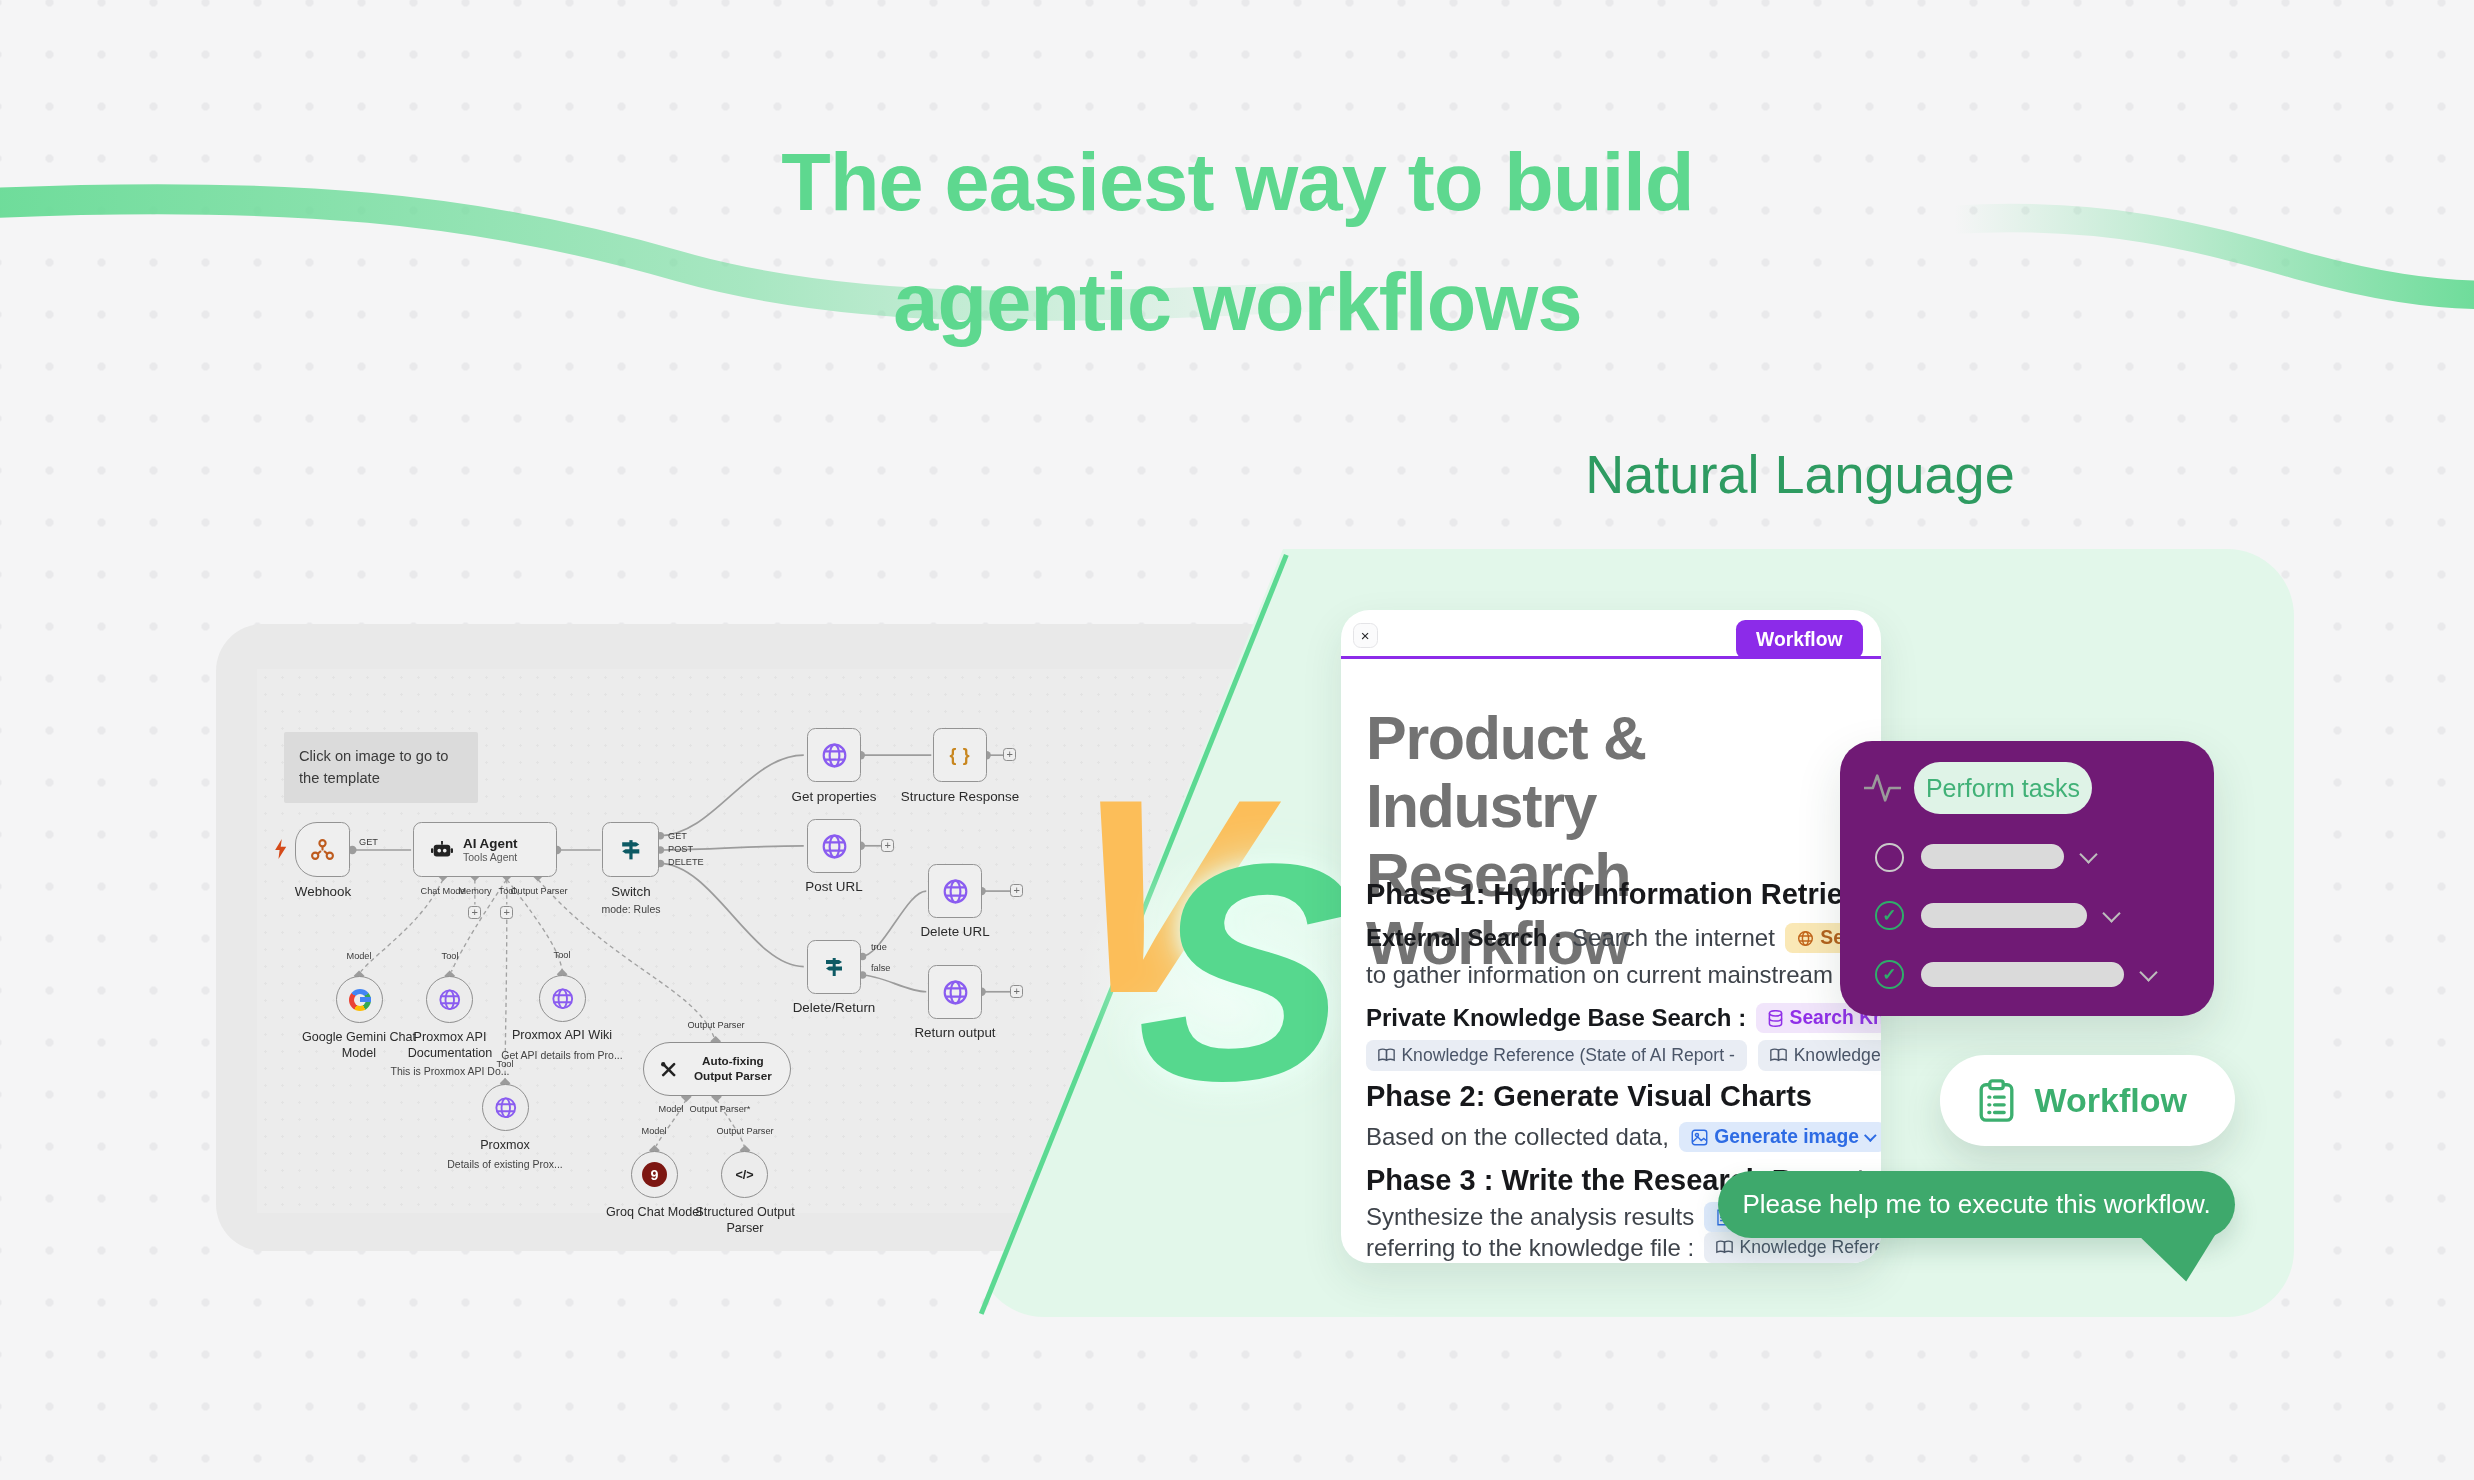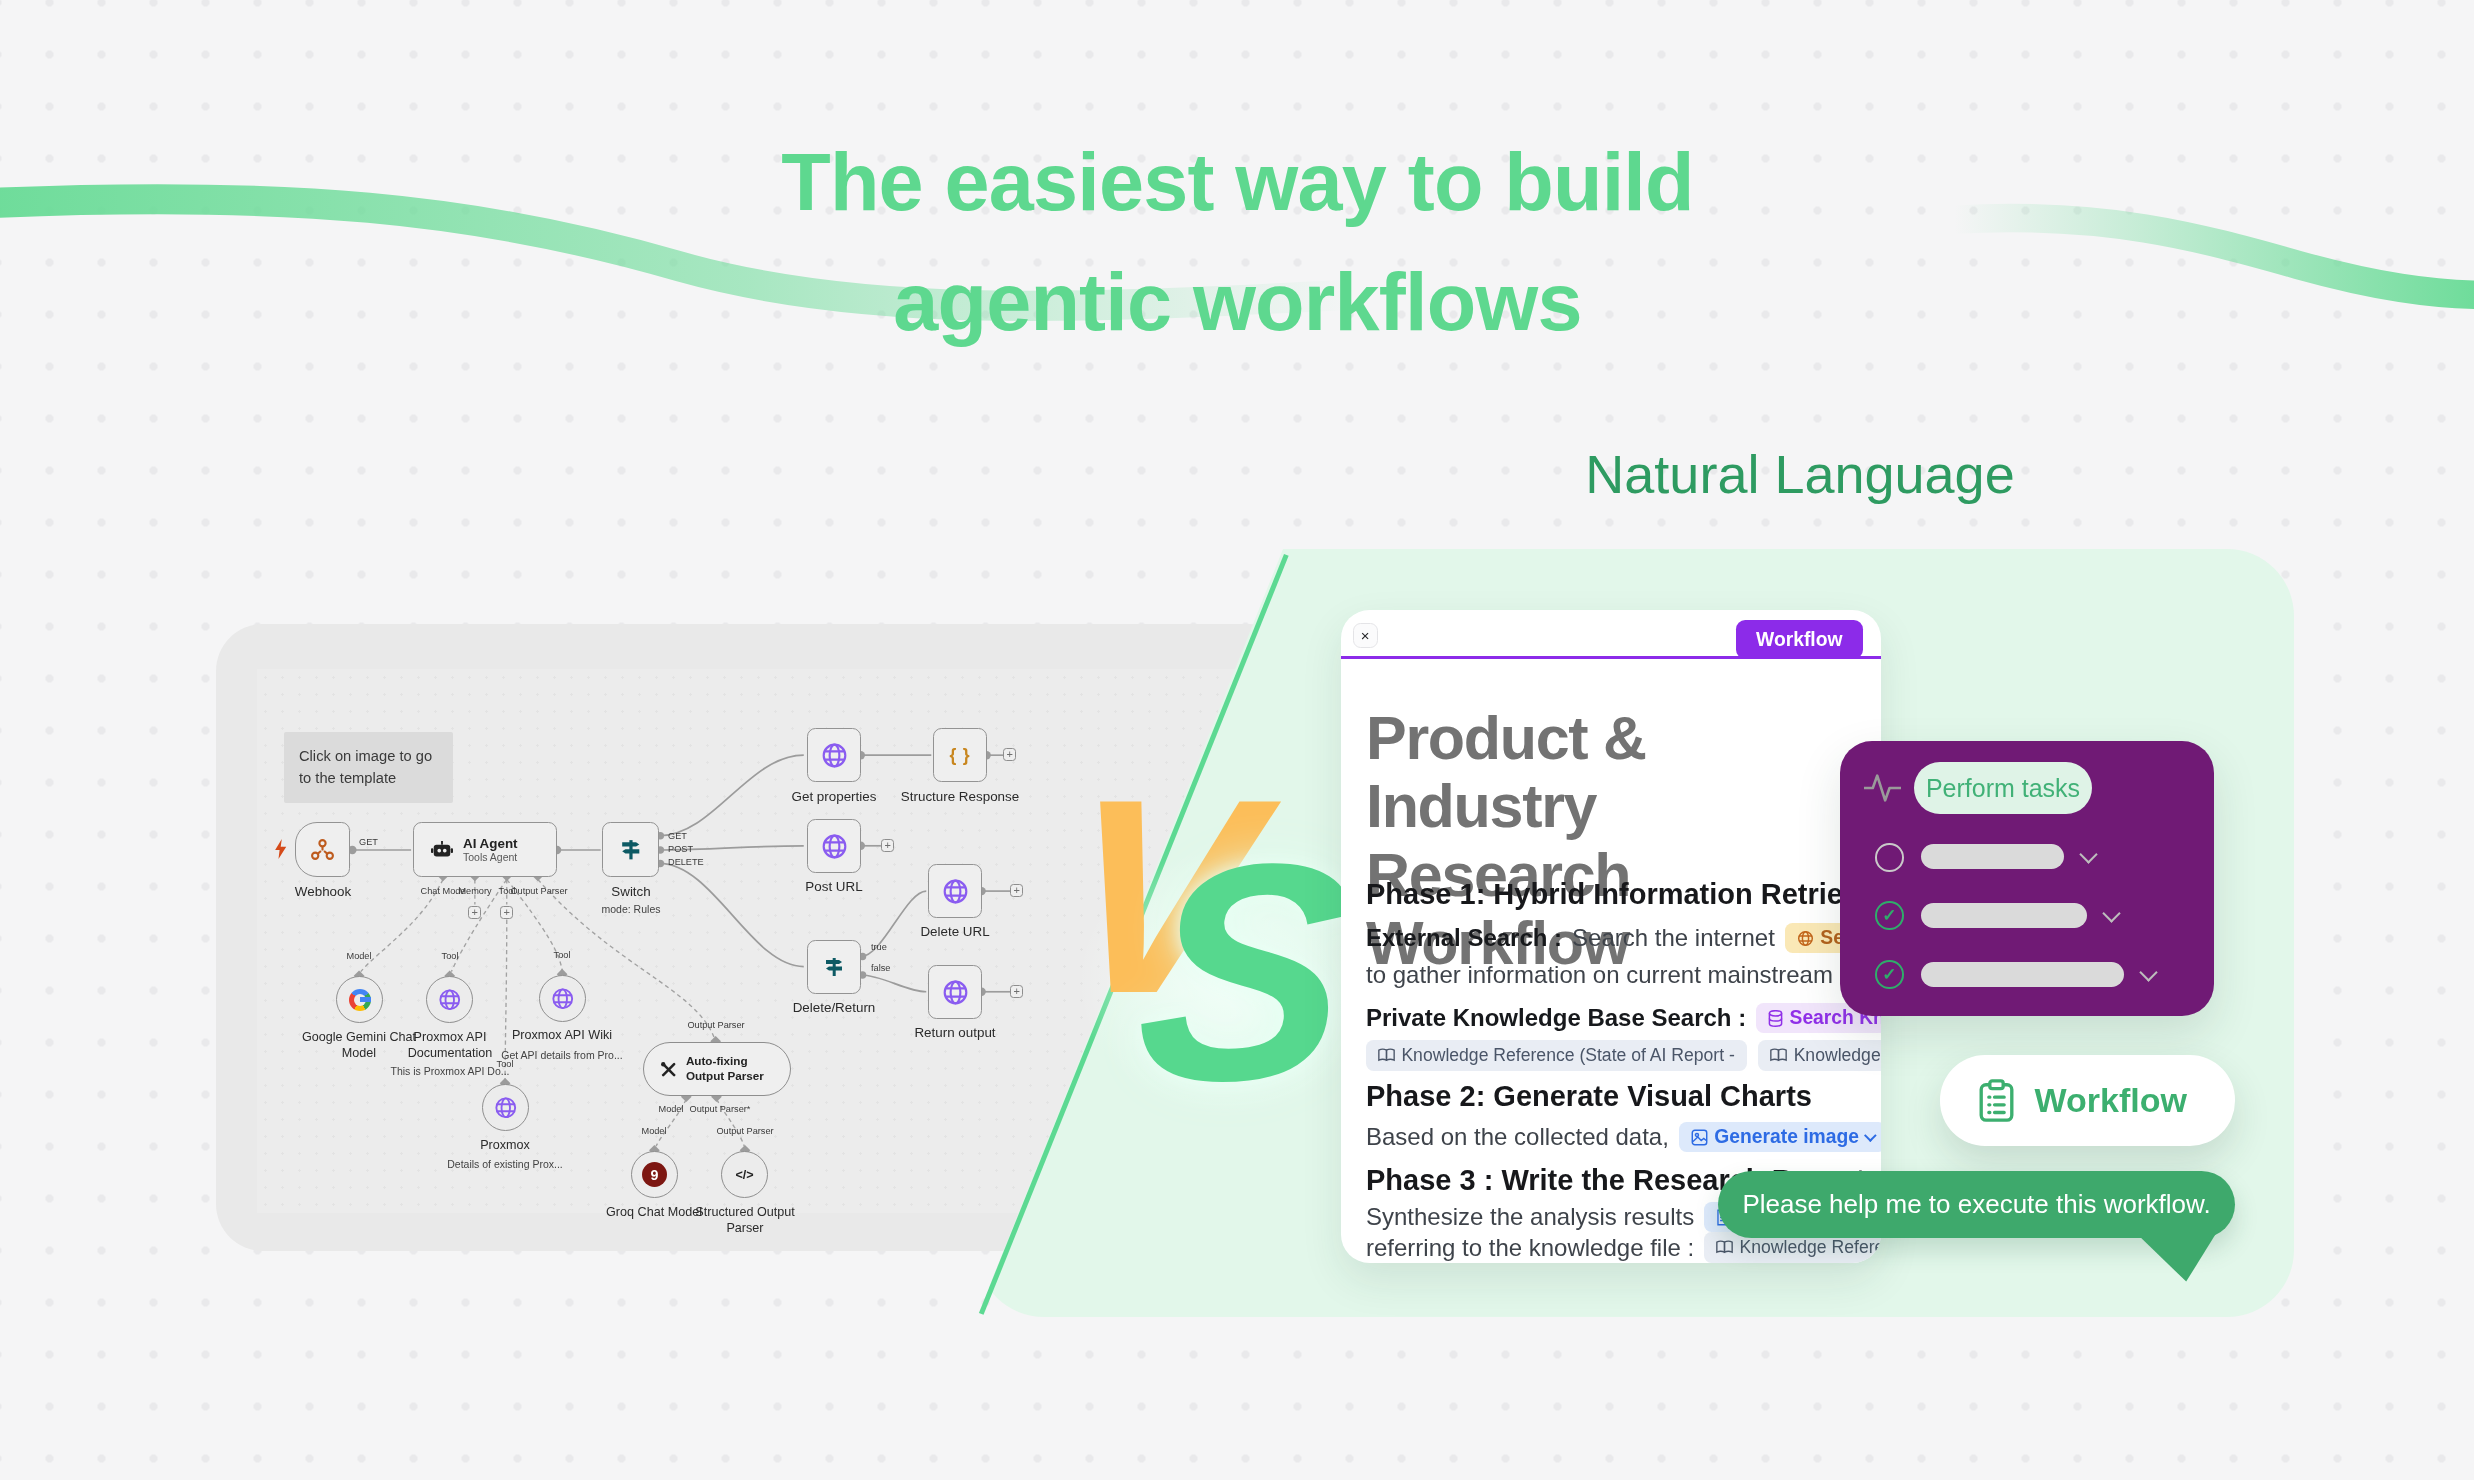--- a/index.html
+++ b/index.html
@@ -8,21 +8,21 @@
     background-image:radial-gradient(#E9E9EB 3.8px, transparent 4.2px);
     background-size:52px 52px;background-position:23.5px 28.5px;}
   .abs{position:absolute;}
   
   .hero-line{position:absolute;left:0;right:0;text-align:center;font-size:81px;font-weight:700;color:#5ED88F;letter-spacing:-0.8px;}
   .col-head{position:absolute;font-size:54px;font-weight:500;transform:translateX(-50%);white-space:nowrap;}
   
   .panel{position:absolute;left:216px;top:624px;width:1080px;height:627px;border-radius:47px;background:#E9E9E9;}
   .inner-canvas{position:absolute;left:257px;top:669px;width:998px;height:544px;background:#ECECEC;
     background-image:radial-gradient(#E3E3E3 1px, transparent 1.3px);background-size:17px 17px;}
-  .tooltip{position:absolute;left:284px;top:732px;width:169px;border-radius:2px;background:#DBDBDB;color:#3A3A3A;
+  .tooltip{position:absolute;left:284px;top:732px;width:194px;border-radius:2px;background:#DBDBDB;color:#3A3A3A;
     font-size:14.7px;line-height:1.55;padding:12.6px 15px;box-sizing:border-box;}
   .node{position:absolute;background:#EFEFEF;border:1.7px solid #939393;border-radius:8.4px;display:flex;align-items:center;justify-content:center;box-sizing:border-box;}
   .cnode{position:absolute;width:47px;height:47px;background:#ECECEC;border:1.7px solid #8F8F8F;border-radius:50%;display:flex;align-items:center;justify-content:center;box-sizing:border-box;}
   .pill-node{position:absolute;background:#EFEFEF;border:1.7px solid #8E8E8E;border-radius:27px;display:flex;align-items:center;box-sizing:border-box;}
   .plus{position:absolute;width:13.4px;height:13.4px;border:1.3px solid #8E8E8E;border-radius:3.4px;background:#EFEFEF;color:#6F6F6F;
     font-size:11px;line-height:11px;text-align:center;box-sizing:border-box;}
   .nlabel{position:absolute;font-size:13.4px;color:#2B2B2B;transform:translateX(-50%);white-space:pre-line;text-align:center;line-height:1.25;}
   .nsub{position:absolute;font-size:10.5px;color:#434343;transform:translateX(-50%);white-space:nowrap;text-align:center;}
   .plabel{position:absolute;font-size:9.2px;color:#3A3A3A;transform:translateX(-50%);white-space:nowrap;}
   .olabel{position:absolute;font-size:9.2px;color:#3A3A3A;white-space:nowrap;}
@@ -297,21 +297,21 @@
     <svg width="23.5" height="23.5" viewBox="0 0 20 20" fill="none" stroke="#8A5CF0" stroke-width="1.6">
         <circle cx="10" cy="10" r="8"></circle>
         <ellipse cx="10" cy="10" rx="3.6" ry="8"></ellipse>
         <path d="M2.3,7 H17.7 M2.3,13 H17.7"></path>
       </svg>
   </div>
   <div class="nlabel" style="left:505px;top:1138px;font-size:12.6px;">Proxmox</div>
   <div class="nsub" style="left:505px;top:1158px;">Details of existing Prox...</div>
 
   <div class="plabel" style="left:716px;top:1020px;">Output Parser</div>
-  <div class="pill-node" style="left:643px;top:1042px;width:148px;height:54px;padding-left:15px;gap:8.4px;">
+  <div class="pill-node" style="left:643px;top:1042px;width:148px;height:54px;padding-left:15px;gap:8.4px;text-align:center;">
     <svg width="18.5" height="18.5" viewBox="0 0 22 22">
       <g stroke="#222" stroke-width="3" stroke-linecap="round">
           <line x1="5" y1="5" x2="18" y2="18"></line>
           <line x1="18" y1="5" x2="5" y2="18"></line>
         </g>
       <circle cx="5" cy="5" r="2.6" fill="#222"></circle>
     </svg>
     <div style="font-size:11.7px;font-weight:600;color:#232323;line-height:1.25;width:94px;">Auto-fixing Output Parser</div>
   </div>
   <div class="plabel" style="left:671px;top:1104px;">Model</div>

